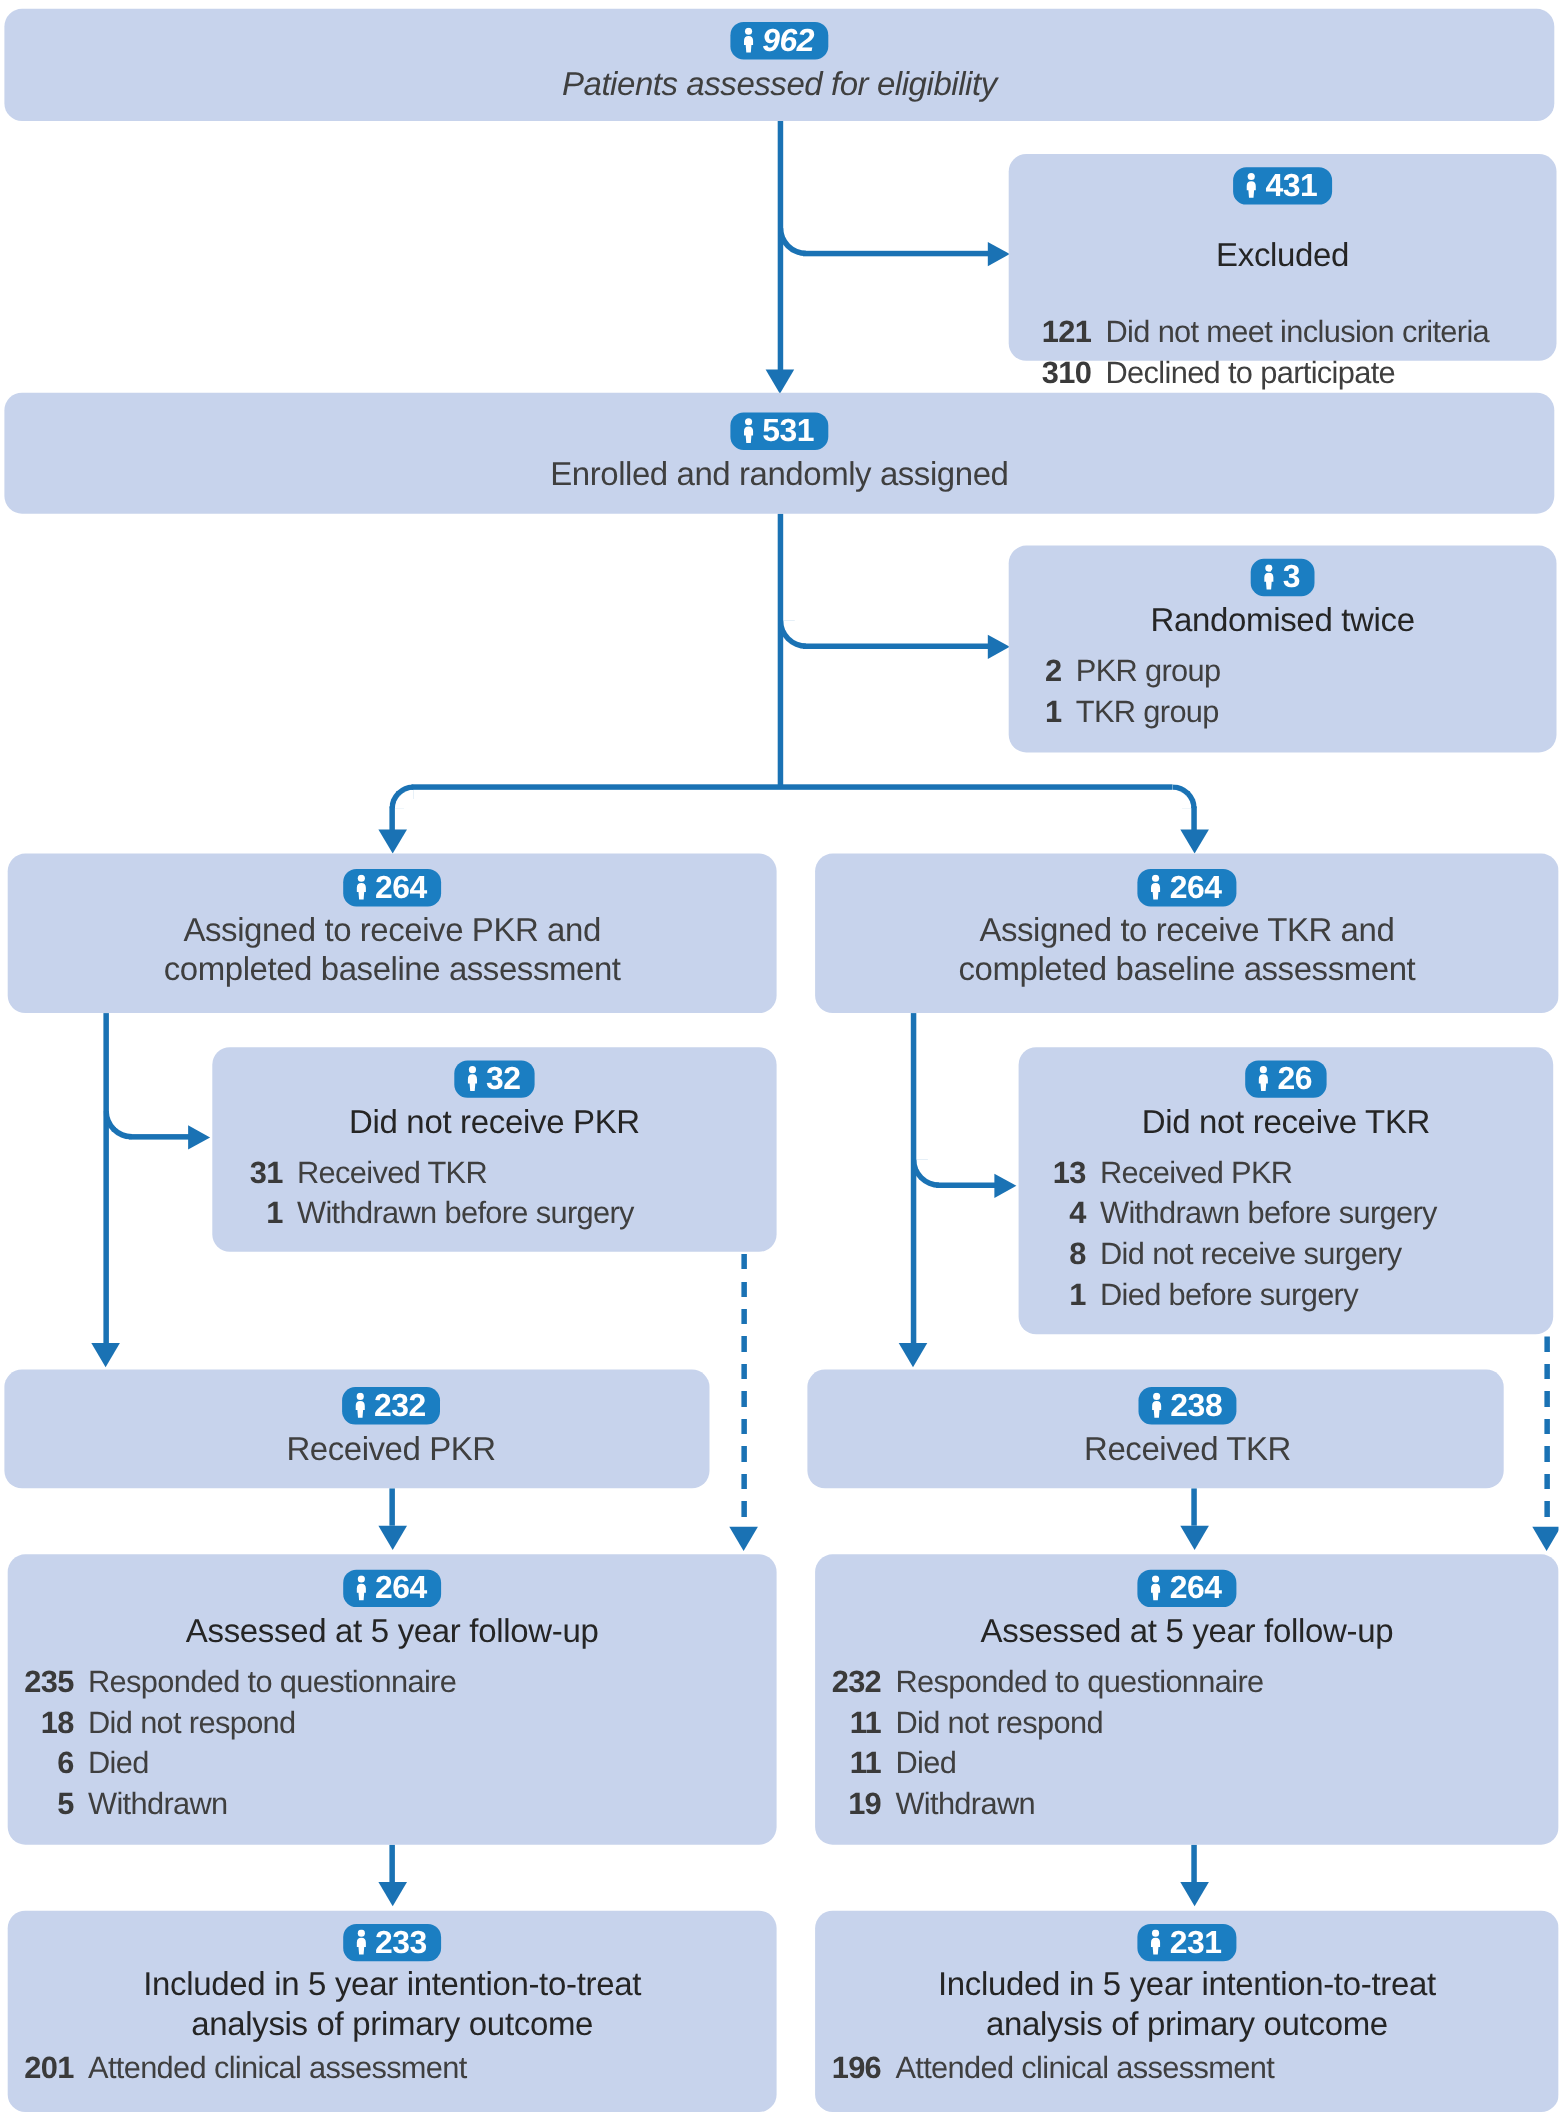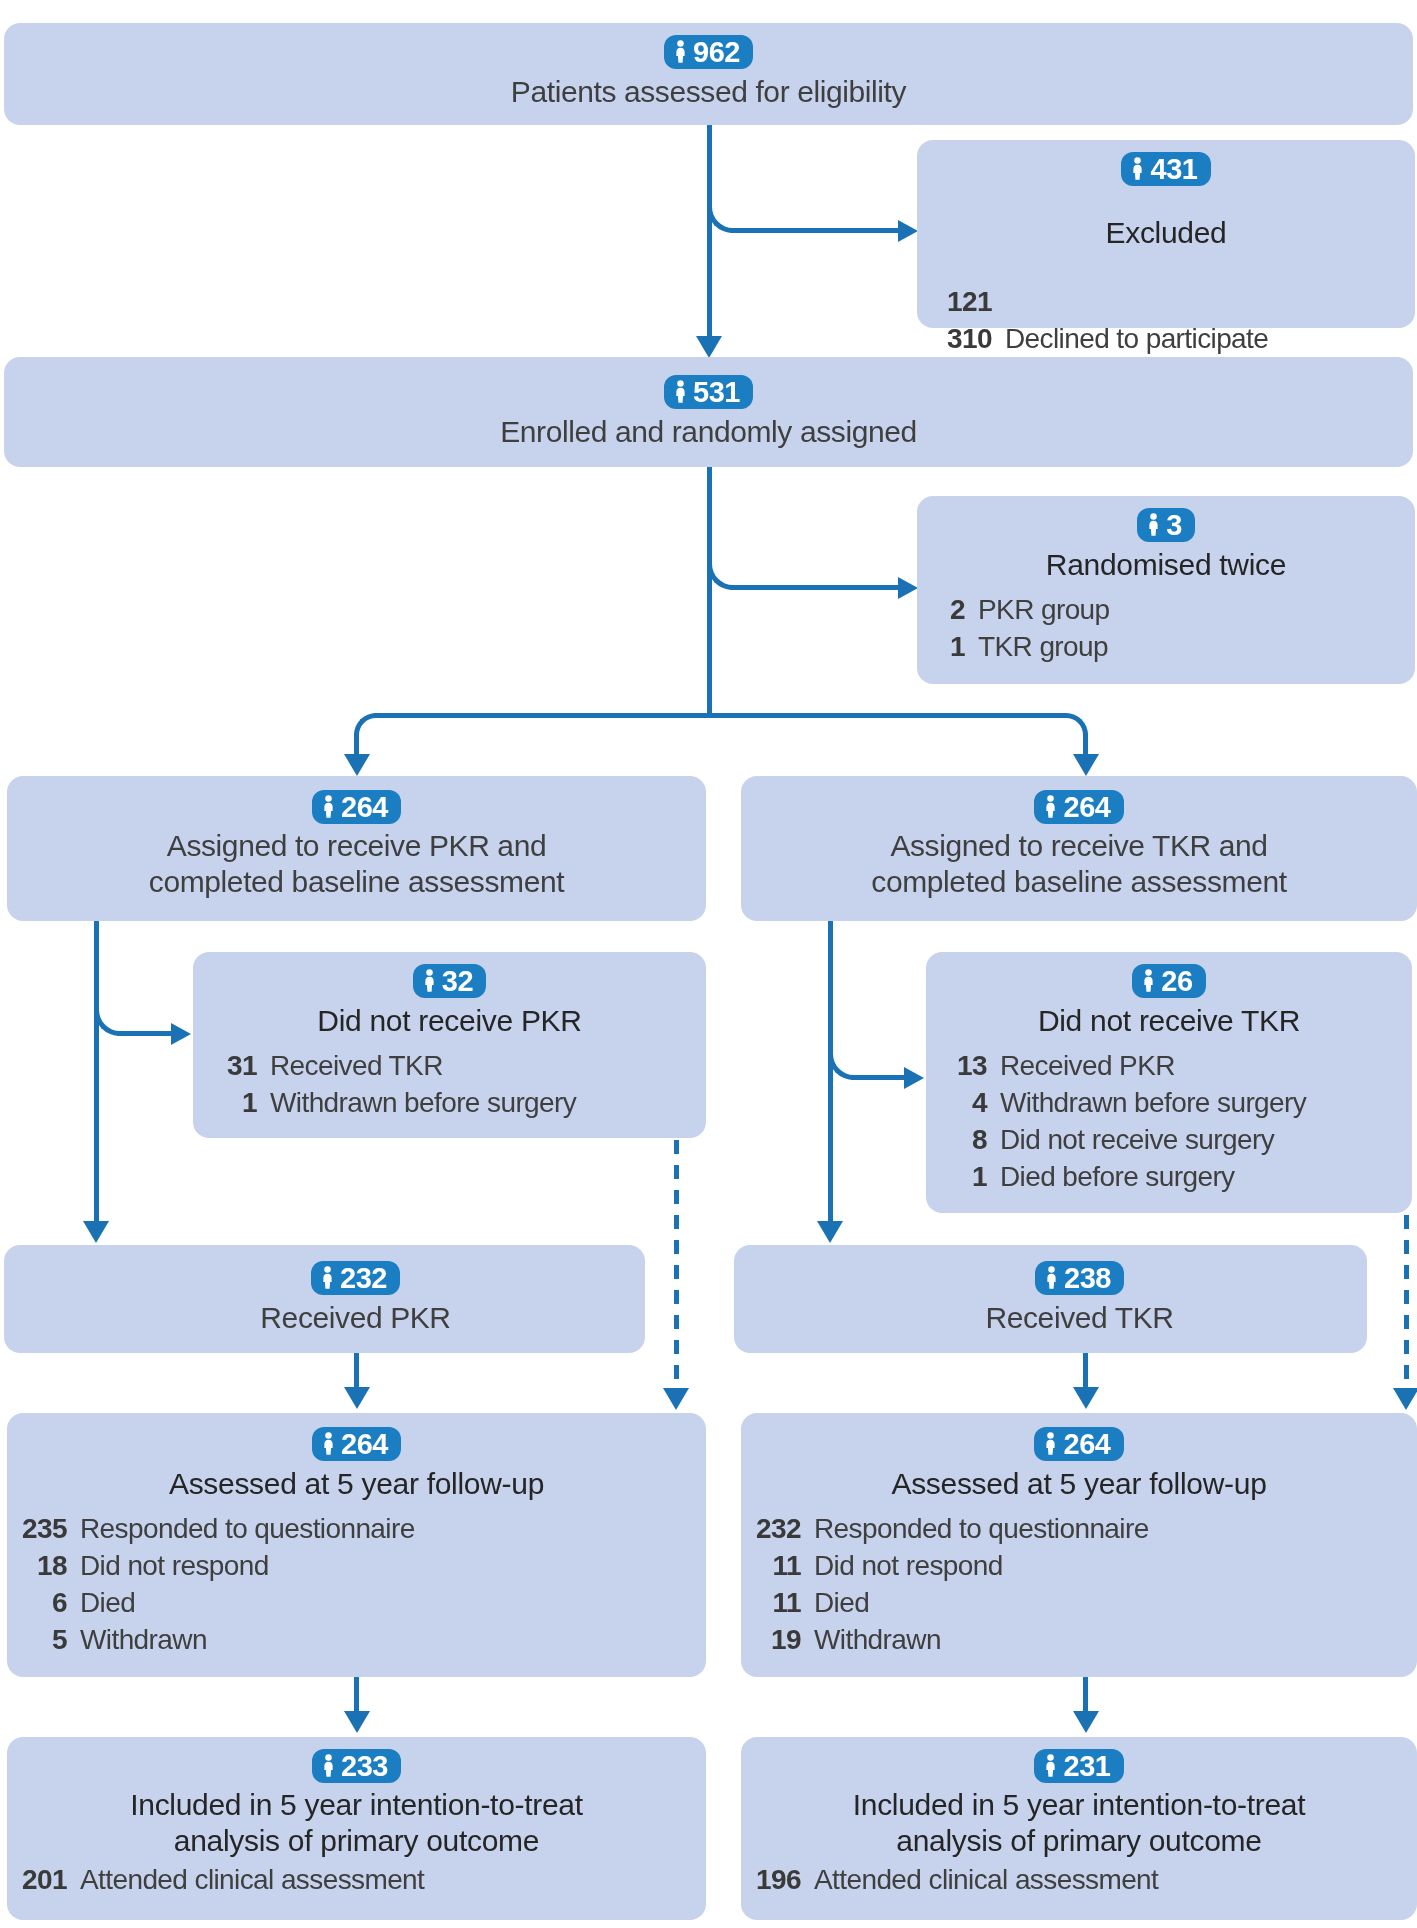--- a/index.html
+++ b/index.html
@@ -103,21 +103,21 @@
   <div class="vline" style="left:354px;top:1353px;height:34px;"></div>
   <div class="arrow-down" style="left:344px;top:1387px;"></div>
   <div class="vline" style="left:1083px;top:1353px;height:34px;"></div>
   <div class="arrow-down" style="left:1073px;top:1387px;"></div>
 
   <div class="vline" style="left:354px;top:1677px;height:34px;"></div>
   <div class="arrow-down" style="left:344px;top:1711px;"></div>
   <div class="vline" style="left:1083px;top:1677px;height:34px;"></div>
   <div class="arrow-down" style="left:1073px;top:1711px;"></div>
 
-  <div class="node" style="left:4px;top:23px;width:1409px;height:102px;">
+  <div class="node" style="left:4px;top:8px;width:1409px;height:102px;font-style:italic;">
     <div class="badge">
       <svg width="13" height="24" viewBox="0 0 12 22">
           <circle cx="6" cy="3.1" r="3" fill="#fff"></circle>
           <path d="M6 7C3.4 7 2.2 8.6 2.2 11v3.6h1.4L4.1 21h3.8l.5-6.4h1.4V11C9.8 8.6 8.6 7 6 7Z" fill="#fff"></path>
         </svg>
       <span>962</span>
     </div>
     <div class="title">Patients assessed for eligibility</div>
   </div>
 
@@ -126,20 +126,21 @@
       <svg width="13" height="24" viewBox="0 0 12 22">
           <circle cx="6" cy="3.1" r="3" fill="#fff"></circle>
           <path d="M6 7C3.4 7 2.2 8.6 2.2 11v3.6h1.4L4.1 21h3.8l.5-6.4h1.4V11C9.8 8.6 8.6 7 6 7Z" fill="#fff"></path>
         </svg>
       <span>431</span>
     </div>
     <div class="title bold">Excluded</div>
     <div class="items" style="padding-left:23px;">
       <div class="item">
           <span class="num w3">121</span>
+          <span class="lbl">Did not meet inclusion criteria</span>
         </div>
       <div class="item">
           <span class="num w3">310</span>
           <span class="lbl">Declined to participate</span>
         </div>
     </div>
   </div>
 
   <div class="node" style="left:4px;top:357px;width:1409px;height:110px;padding-top:18px;">
     <div class="badge">

